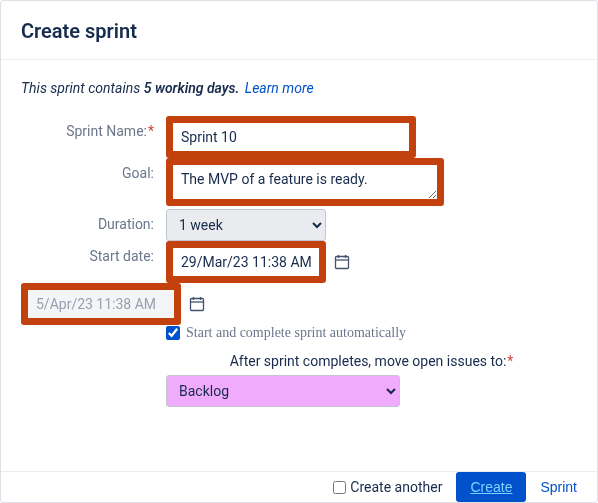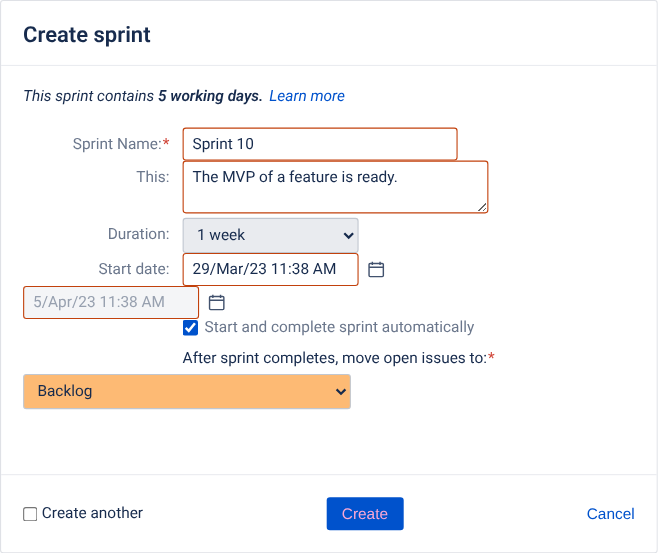--- a/index.html
+++ b/index.html
@@ -52,21 +52,21 @@
   padding-top: 7px;
   color: #6B778C;
   font-size: 14px;
 }
 .req { color: #d04437; margin-left: 1px; }
 .form-field { flex: 0 0 auto; }
 input[type=text], textarea, select {
   font-family: inherit;
   font-size: 14px;
   color: #172B4D;
-  border: 1px solid #c2410c;
+  border: 7px solid #c2410c;
   border-radius: 3px;
   padding: 6px 8px;
   background: #fff;
 }
 .name-input { width: 250px; }
 .goal-input { width: 278px; height: 48px; resize: both; }
 .duration-select {
   width: 160px;
   background: #e9ebef;
   border: 1px solid #c1c7d0;
@@ -85,58 +85,61 @@
   display: flex;
   align-items: center;
   gap: 6px;
   margin-left: 145px;
   margin-bottom: 12px;
 }
 .checkbox-row input[type=checkbox] {
   width: 14px; height: 14px;
   accent-color: #0052CC;
 }
-.checkbox-row label { color: #6B778C; }
+.checkbox-row label { color: #6B778C; font-family: Liberation Serif, serif; }
 .after-label {
   margin-left: 145px;
   color: #172B4D;
   margin-bottom: 6px;
+  text-align: center;
 }
 .after-select {
-  width: 298px;
-  background: #fdba74;
+  margin-left: 145px;
+  width: 234px;
+  background: #f0abfc;
   border: 1px solid #c1c7d0;
   padding: 6px 8px;
   height: 32px;
 }
 .dialog-footer {
   border-top: 1px solid #eaecf0;
-  padding: 20px 20px;
+  padding: 0 20px;
   display: flex;
   align-items: center;
-  justify-content: space-between;
+  justify-content: flex-end;
   gap: 14px;
 }
 .create-another {
   display: flex;
   align-items: center;
   gap: 4px;
   color: #172B4D;
   font-size: 14px;
 }
 .create-another input[type=checkbox] { width: 13px; height: 13px; }
 .btn-primary {
   background: #0052CC;
-  color: #f9a8d4;
+  color: #7dd3fc;
   border: none;
   border-radius: 3px;
   padding: 7px 14px;
   font-size: 14px;
   font-weight: 500;
   cursor: pointer;
+  text-decoration: underline;
 }
 .btn-link {
   background: none;
   border: none;
   color: #0052CC;
   font-size: 14px;
   cursor: pointer;
 }
 </style>
 </head>
@@ -154,21 +157,21 @@
     </p>
 
     <div class="form-row">
       <div class="form-label"><span>Sprint Name:</span><span class="req">*</span></div>
       <div class="form-field">
         <input type="text" class="name-input" value="Sprint 10" style="">
       </div>
     </div>
 
     <div class="form-row">
-      <div class="form-label">This:</div>
+      <div class="form-label">Goal:</div>
       <div class="form-field">
         <textarea class="goal-input" style="">The MVP of a feature is ready.</textarea>
       </div>
     </div>
 
     <div class="form-row">
       <div class="form-label">Duration:</div>
       <div class="form-field">
         <select class="duration-select">
           <option>1 week</option>
@@ -215,15 +218,15 @@
       <option>Backlog</option>
     </select>
   </div>
 
   <div class="dialog-footer">
     <div class="create-another">
       <input type="checkbox" style="">
       <label>Create another</label>
     </div>
     <button class="btn-primary">Create</button>
-    <button class="btn-link">Cancel</button>
+    <button class="btn-link">Sprint</button>
   </div>
 </div>
 
 </body></html>

